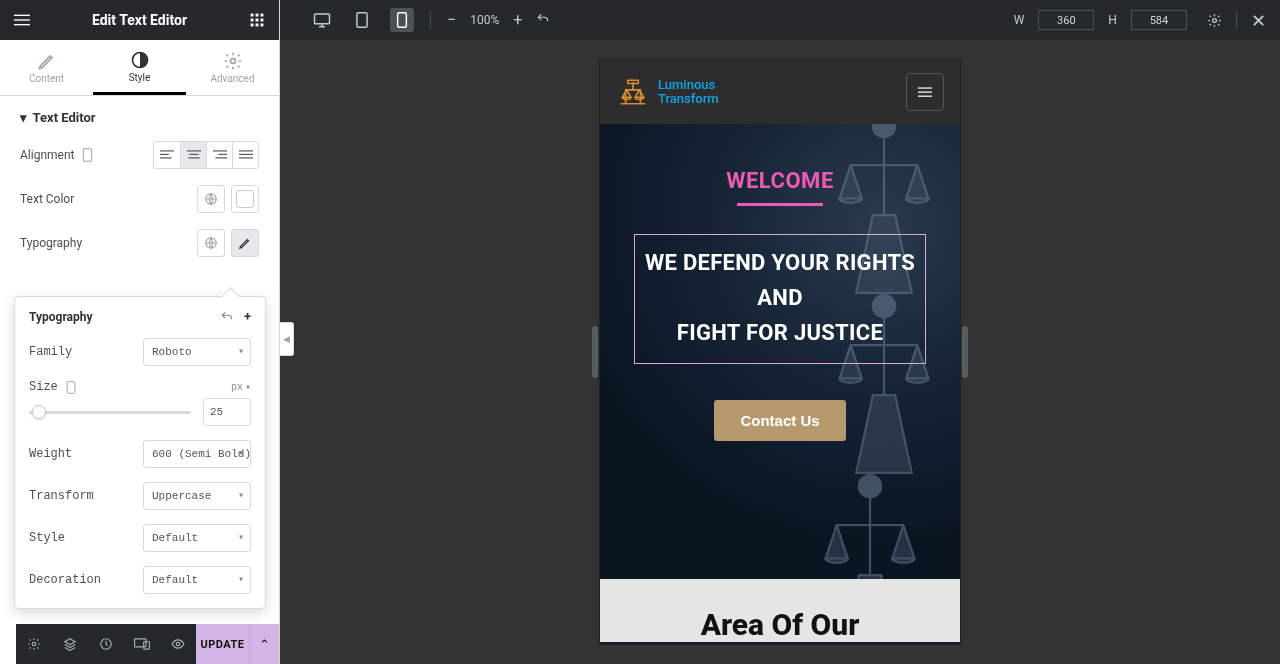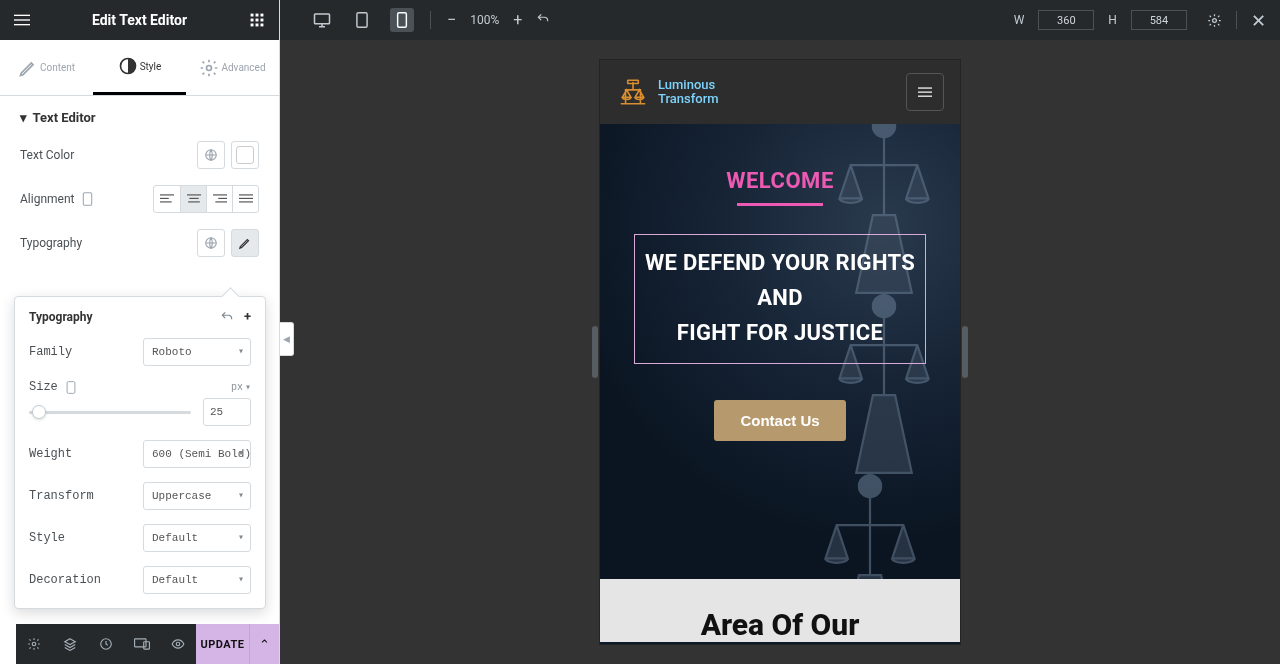--- a/index.html
+++ b/index.html
@@ -20,21 +20,21 @@
   *{box-sizing:border-box;}
   html,body{margin:0;padding:0;height:100%;width:100%;font-family:Roboto,Helvetica,Arial,sans-serif;font-size:13px;color:#333;overflow:hidden;background:#fff;}
   .app{display:flex;height:664px;width:1280px;position:relative;}
   
   .panel{width:var(--panel-w);height:100%;display:flex;flex-direction:column;background:var(--panel-bg);border-right:1px solid var(--border);position:relative;z-index:5;}
   .panel-header{height:var(--header-h);background:var(--dark1);color:#fff;display:flex;align-items:center;justify-content:space-between;padding:0 8px;flex-shrink:0;}
   .panel-header .left,.panel-header .right{width:28px;display:flex;justify-content:center;}
   .panel-header .title{font-size:14px;font-weight:700;}
   .icon-btn{display:inline-flex;align-items:center;justify-content:center;cursor:pointer;color:inherit;}
   .tabs{display:flex;height:56px;border-bottom:1px solid var(--border);}
-  .tab{flex:1;display:flex;align-items:center;justify-content:center;color:#9da5ae;gap:2px;cursor:pointer;font-size:10px;}
+  .tab{flex:1;display:flex;flex-direction:column;align-items:center;justify-content:center;color:#9da5ae;gap:2px;cursor:pointer;font-size:10px;}
   .tab.active{color:#333;border-bottom:3px solid #000;}
   .tab svg{width:20px;height:20px;}
   .panel-body{flex:1;overflow:hidden;padding:14px 20px;position:relative;}
   .section-title{display:flex;align-items:center;gap:6px;font-weight:700;font-size:13px;color:#333;margin-bottom:16px;}
   .control-row{display:flex;align-items:center;justify-content:space-between;margin-bottom:16px;font-size:12px;color:var(--panel-label);}
   .control-row .label{display:flex;align-items:center;gap:8px;}
   .align-group{display:flex;border:1px solid var(--border);border-radius:3px;overflow:hidden;}
   .align-group .align-btn{width:26px;height:26px;display:flex;align-items:center;justify-content:center;border-left:1px solid var(--border);cursor:pointer;color:#555;}
   .align-group .align-btn:first-child{border-left:none;}
   .align-group .align-btn.active{background:#e6e9ec;}
@@ -78,21 +78,21 @@
   
   .canvas-wrap{flex:1;position:relative;overflow:hidden;}
   .device-frame{position:absolute;left:50%;top:20px;transform:translateX(-50%);width:360px;height:584px;background:#0e1b2a;overflow:hidden;box-shadow:0 0 0 1px rgba(0,0,0,.3);}
   .resize-handle{position:absolute;top:50%;transform:translateY(-50%);width:6px;height:52px;background:#555c62;border-radius:3px;cursor:ew-resize;}
   .resize-handle.left{left:calc(50% - 188px);}
   .resize-handle.right{left:calc(50% + 182px);}
   
   .site-header{height:64px;background:#2d2d2d;display:flex;align-items:center;justify-content:space-between;padding:0 16px;}
   .logo{display:flex;align-items:center;gap:8px;}
   .logo-icon{width:34px;height:34px;}
-  .logo-text{display:flex;flex-direction:column;line-height:1.1;color:#7dd3fc;font-size:13px;font-weight:500;justify-content:space-between;}
+  .logo-text{display:flex;flex-direction:column;line-height:1.1;color:#0ea5e9;font-size:13px;font-weight:500;justify-content:space-between;}
   .burger{width:38px;height:38px;border:1px solid #555;border-radius:4px;display:flex;align-items:center;justify-content:center;color:#ddd;cursor:pointer;}
   .hero{height:455px;position:relative;overflow:hidden;display:flex;flex-direction:column;align-items:center;justify-content:flex-start;padding-top:44px;text-align:center;}
   .hero-bg{position:absolute;inset:0;background:radial-gradient(circle at 78% 22%, #2a3a4d 0%, #162436 35%, #0b1522 70%);z-index:0;}
   .statue{position:absolute;right:16px;width:120px;height:200px;opacity:.55;z-index:1;}
   .statue.s1{top:-20px;}
   .statue.s2{top:160px;}
   .statue.s3{top:340px;right:30px;}
   .hero > *:not(.hero-bg):not(.statue){position:relative;z-index:2;}
   .welcome{color:var(--accent-pink);font-weight:700;font-size:22px;letter-spacing:.5px;}
   .welcome-underline{width:86px;height:3px;background:var(--accent-pink);margin:10px auto 28px;}
@@ -154,69 +154,69 @@
       </div>
     </div>
 
     <div class="panel-body">
       <div class="section-title">
         <span>▾</span>
         <span>Text Editor</span>
       </div>
 
       <div class="control-row">
+        <div class="label">
+          <span>Alignment</span>
+          <svg width="11" height="14" viewBox="0 0 14 20" fill="none" stroke="#9da5ae" stroke-width="1.5">
+              <rect x="1" y="1" width="12" height="18" rx="2"></rect>
+            </svg>
+        </div>
+        <div class="align-group">
+          <div class="align-btn">
+              <svg width="14" height="14" viewBox="0 0 24 24" fill="currentColor">
+                <rect y="4" width="24" height="2"></rect>
+                <rect y="10" width="15" height="2"></rect>
+                <rect y="16" width="20" height="2"></rect>
+              </svg>
+            </div>
+          <div class="align-btn active">
+              <svg width="14" height="14" viewBox="0 0 24 24" fill="currentColor">
+                <rect y="4" width="24" height="2"></rect>
+                <rect x="4" y="10" width="16" height="2"></rect>
+                <rect x="2" y="16" width="20" height="2"></rect>
+              </svg>
+            </div>
+          <div class="align-btn">
+              <svg width="14" height="14" viewBox="0 0 24 24" fill="currentColor">
+                <rect y="4" width="24" height="2"></rect>
+                <rect x="9" y="10" width="15" height="2"></rect>
+                <rect x="4" y="16" width="20" height="2"></rect>
+              </svg>
+            </div>
+          <div class="align-btn">
+              <svg width="14" height="14" viewBox="0 0 24 24" fill="currentColor">
+                <rect y="4" width="24" height="2"></rect>
+                <rect y="10" width="24" height="2"></rect>
+                <rect y="16" width="24" height="2"></rect>
+              </svg>
+            </div>
+        </div>
+      </div>
+
+      <div class="control-row">
         <span>Text Color</span>
         <div class="swatch-group">
           <div class="swatch-btn">
               <svg width="14" height="14" viewBox="0 0 24 24" fill="none" stroke="currentColor" stroke-width="2">
                 <circle cx="12" cy="12" r="9"></circle>
                 <path d="M3 12h18M12 3c3 3 3 15 0 18M12 3c-3 3-3 15 0 18"></path>
               </svg>
             </div>
           <div class="swatch-btn">
               <div class="color-chip"></div>
-            </div>
-        </div>
-      </div>
-
-      <div class="control-row">
-        <div class="label">
-          <span>Alignment</span>
-          <svg width="11" height="14" viewBox="0 0 14 20" fill="none" stroke="#9da5ae" stroke-width="1.5">
-              <rect x="1" y="1" width="12" height="18" rx="2"></rect>
-            </svg>
-        </div>
-        <div class="align-group">
-          <div class="align-btn">
-              <svg width="14" height="14" viewBox="0 0 24 24" fill="currentColor">
-                <rect y="4" width="24" height="2"></rect>
-                <rect y="10" width="15" height="2"></rect>
-                <rect y="16" width="20" height="2"></rect>
-              </svg>
-            </div>
-          <div class="align-btn active">
-              <svg width="14" height="14" viewBox="0 0 24 24" fill="currentColor">
-                <rect y="4" width="24" height="2"></rect>
-                <rect x="4" y="10" width="16" height="2"></rect>
-                <rect x="2" y="16" width="20" height="2"></rect>
-              </svg>
-            </div>
-          <div class="align-btn">
-              <svg width="14" height="14" viewBox="0 0 24 24" fill="currentColor">
-                <rect y="4" width="24" height="2"></rect>
-                <rect x="9" y="10" width="15" height="2"></rect>
-                <rect x="4" y="16" width="20" height="2"></rect>
-              </svg>
-            </div>
-          <div class="align-btn">
-              <svg width="14" height="14" viewBox="0 0 24 24" fill="currentColor">
-                <rect y="4" width="24" height="2"></rect>
-                <rect y="10" width="24" height="2"></rect>
-                <rect y="16" width="24" height="2"></rect>
-              </svg>
             </div>
         </div>
       </div>
 
       <div class="control-row">
         <span>Typography</span>
         <div class="swatch-group">
           <div class="swatch-btn">
               <svg width="14" height="14" viewBox="0 0 24 24" fill="none" stroke="currentColor" stroke-width="2">
                 <circle cx="12" cy="12" r="9"></circle>

